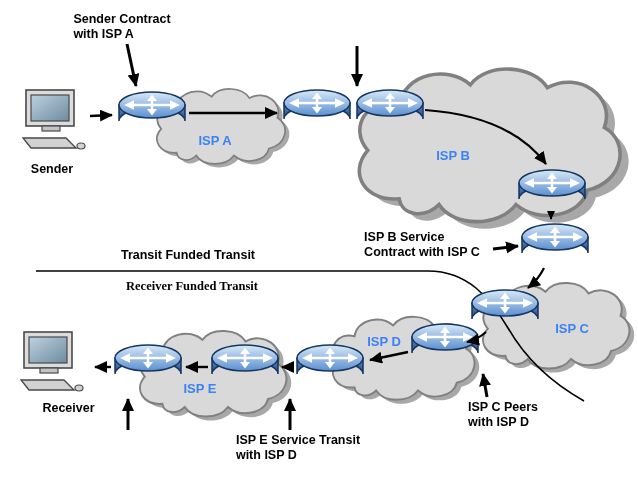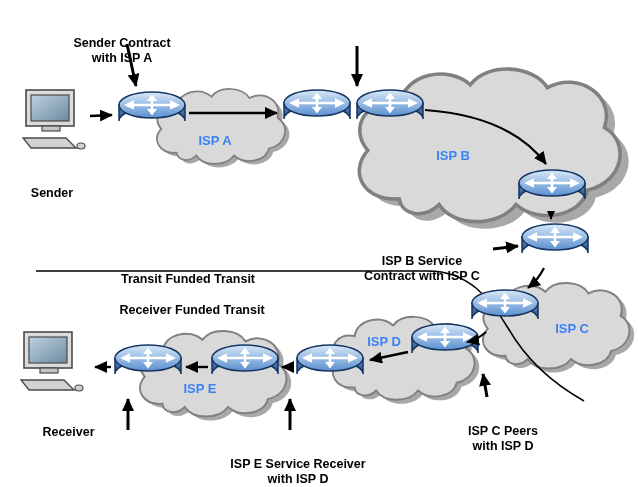--- a/index.html
+++ b/index.html
@@ -9,25 +9,24 @@
     background:#ffffff;
     font-family:"Liberation Sans", sans-serif;
     overflow:hidden;
   }
   .stage svg.scene{position:absolute;left:0;top:0;}
   .label{
     position:absolute;
     font-weight:bold;
     font-size:12.5px;
     line-height:1.18;
-    text-align:center;
+    text-align:left;
     color:#000;
     white-space:pre-line;
     transform:translateX(-50%);
-    margin-top:24px;
   }
   .cloud-label{
     position:absolute;
     font-weight:bold;
     font-size:13px;
     color:#3b82f6;
     transform:translate(-50%,-50%);
     white-space:nowrap;
   }
 </style>
@@ -123,25 +122,25 @@
     <path d="M290,430 L290,399" fill="none" stroke="#000" stroke-width="3" marker-end="url(#ah-b)"></path>
     <path d="M128,430 L128,399" fill="none" stroke="#000" stroke-width="3" marker-end="url(#ah-b)"></path>
   </svg>
 
   <div class="label" style="left:122px;top:12px;">Sender Contract
 with ISP A</div>
   <div class="label" style="left:422px;top:230px;">ISP B Service
 Contract with ISP C</div>
   <div class="label" style="left:503px;top:400px;">ISP C Peers
 with ISP D</div>
-  <div class="label" style="left:298px;top:433px;">ISP E Service Receiver
+  <div class="label" style="left:298px;top:433px;">ISP E Service Transit
 with ISP D</div>
 
   <div class="label" style="left:188px;top:248px;">Transit Funded Transit</div>
-  <div class="label" style="left:192px;top:279px;">Receiver Funded Transit</div>
+  <div class="label" style="left:192px;top:279px;font-family:Liberation Serif, serif;">Receiver Funded Transit</div>
 
   <div class="label" style="left:52px;top:162px;">Sender</div>
   <div class="label" style="left:50px;top:401px;padding-left:37px;">Receiver</div>
 
   <div class="cloud-label" style="left:215px;top:140px;">ISP A</div>
   <div class="cloud-label" style="left:453px;top:155px;">ISP B</div>
   <div class="cloud-label" style="left:572px;top:306px;margin-top:22px;">ISP C</div>
   <div class="cloud-label" style="left:384px;top:341px;text-align:center;">ISP D</div>
   <div class="cloud-label" style="left:200px;top:388px;">ISP E</div>
 

